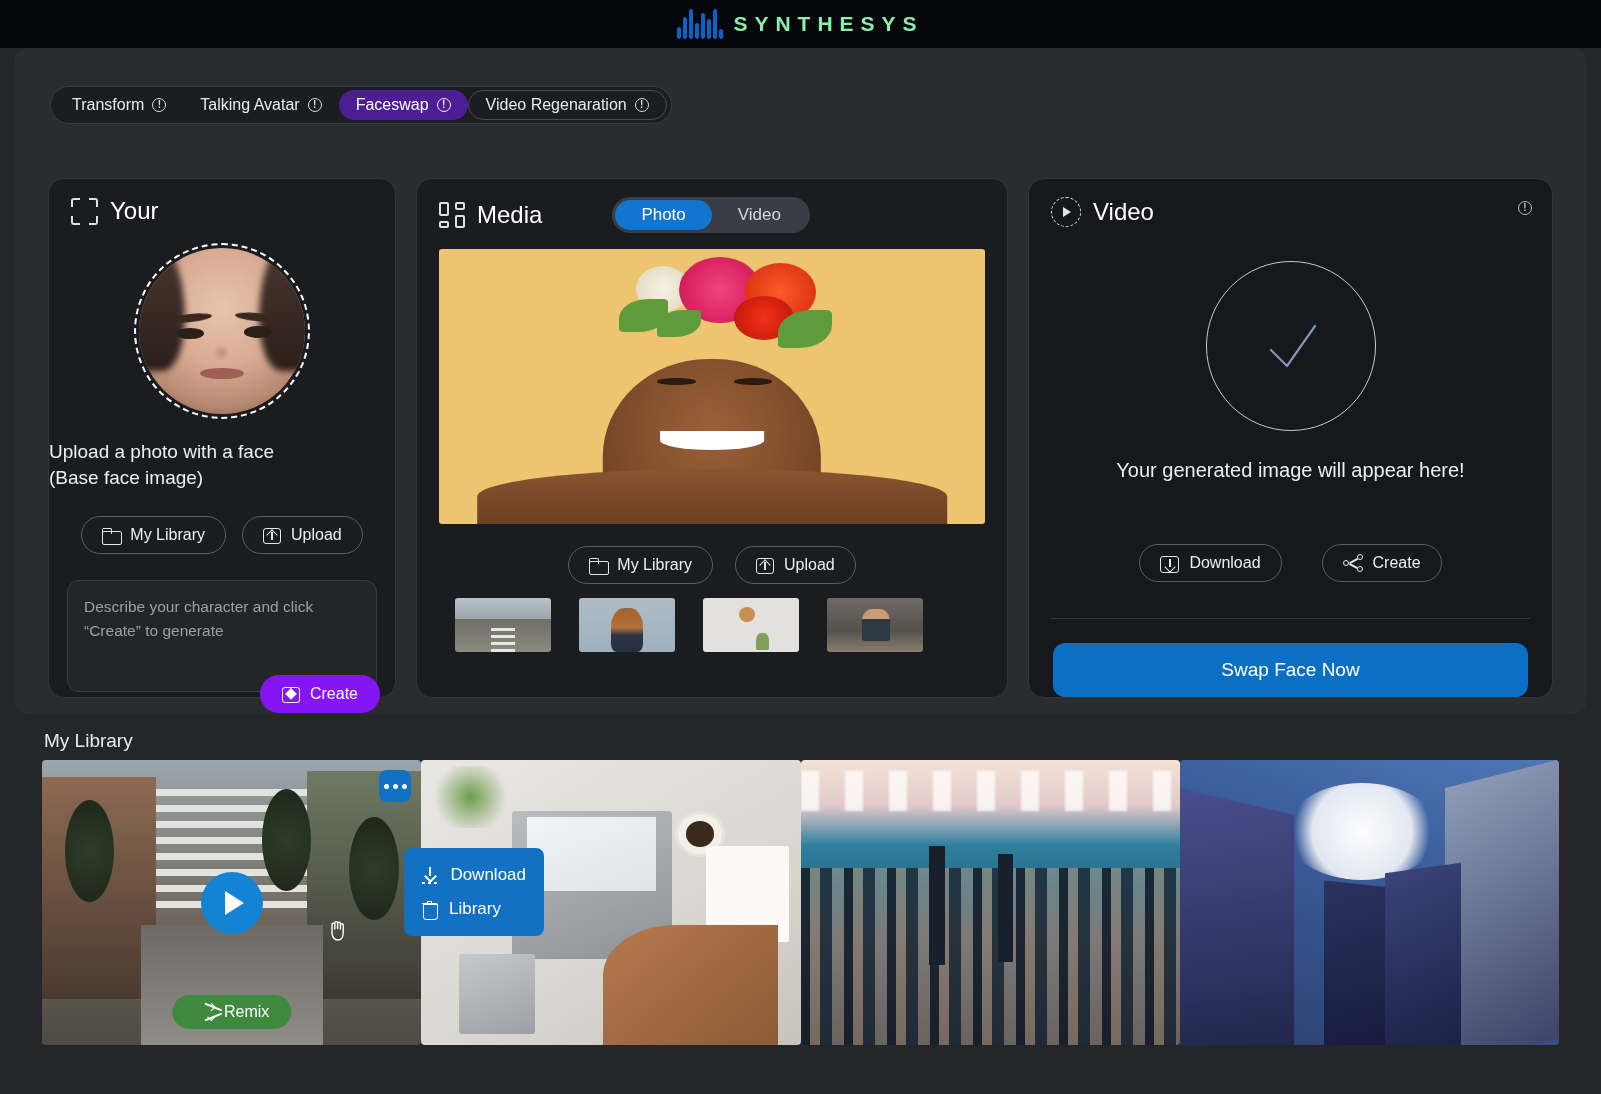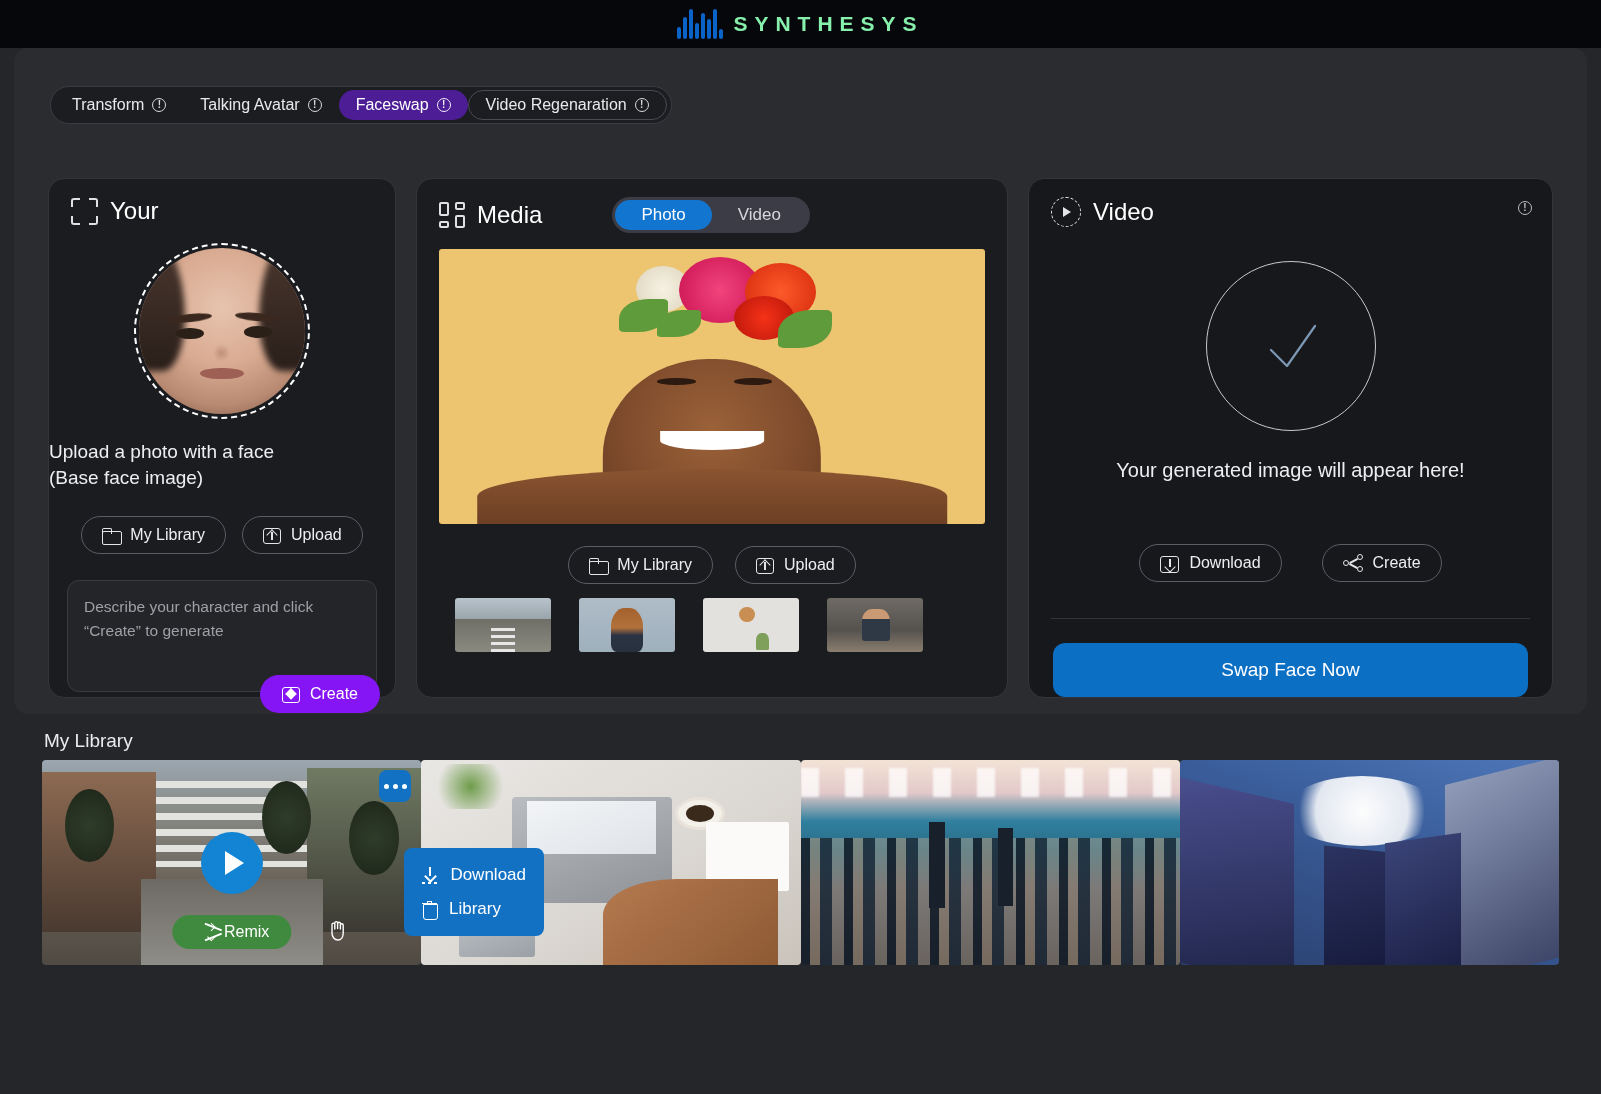--- a/index.html
+++ b/index.html
@@ -265,21 +265,21 @@
   .play-ring{width:30px;height:30px;border:1.5px dashed #e3e5e9;border-radius:50%;
     display:flex;align-items:center;justify-content:center;}
   .play-ring b{width:0;height:0;border-left:8px solid #e3e5e9;border-top:5px solid transparent;border-bottom:5px solid transparent;margin-left:2px;}
   .panel-info {
     position:absolute; right:20px; top:22px; color:#c9cbd0;
   }
 
   
   .lib-title { position:absolute; top:682px; left:44px; color:#e9ebee; font-size:19px; }
   .lib-row {
-    position:absolute; top:712px; left:42px; right:42px; height:205px;
+    position:absolute; top:712px; left:42px; right:42px; height:285px;
     display:flex; 
   }
   .lib-card { flex:1; border-radius:4px; overflow:hidden; position:relative; cursor:pointer; }
 
   .c1 { background: linear-gradient(180deg,#9aa6b0 0%,#8b8f8c 22%,#6b6257 60%,#4f4a43 100%); }
   .c1 .road { position:absolute; left:26%; right:26%; bottom:0; height:42%;
     background: linear-gradient(180deg,#6d6a64,#8f8d87); }
   .c1 .zebra { position:absolute; left:30%; right:30%; top:10%; height:42%;
     background: repeating-linear-gradient(180deg,#e2e2de 0 7px, transparent 7px 16px); }
   .c1 .bldgL { position:absolute; left:0; top:6%; width:30%; height:78%;

